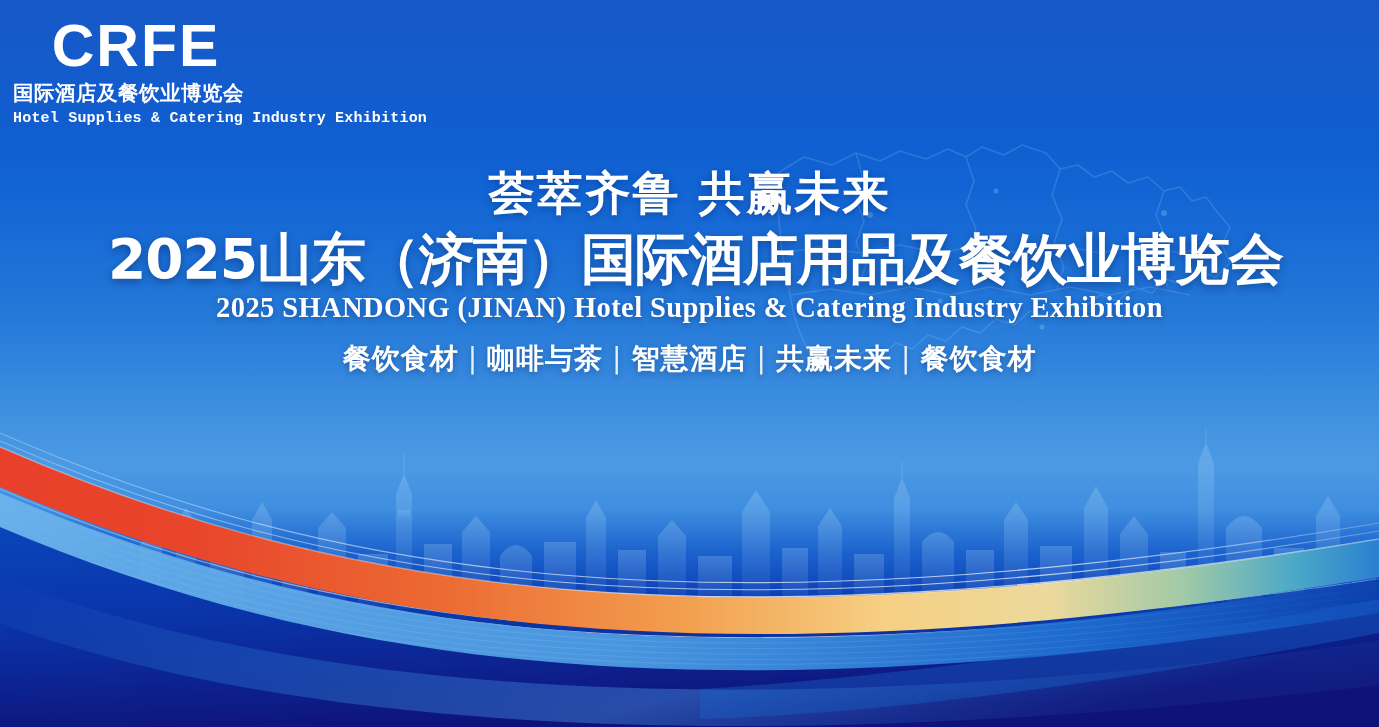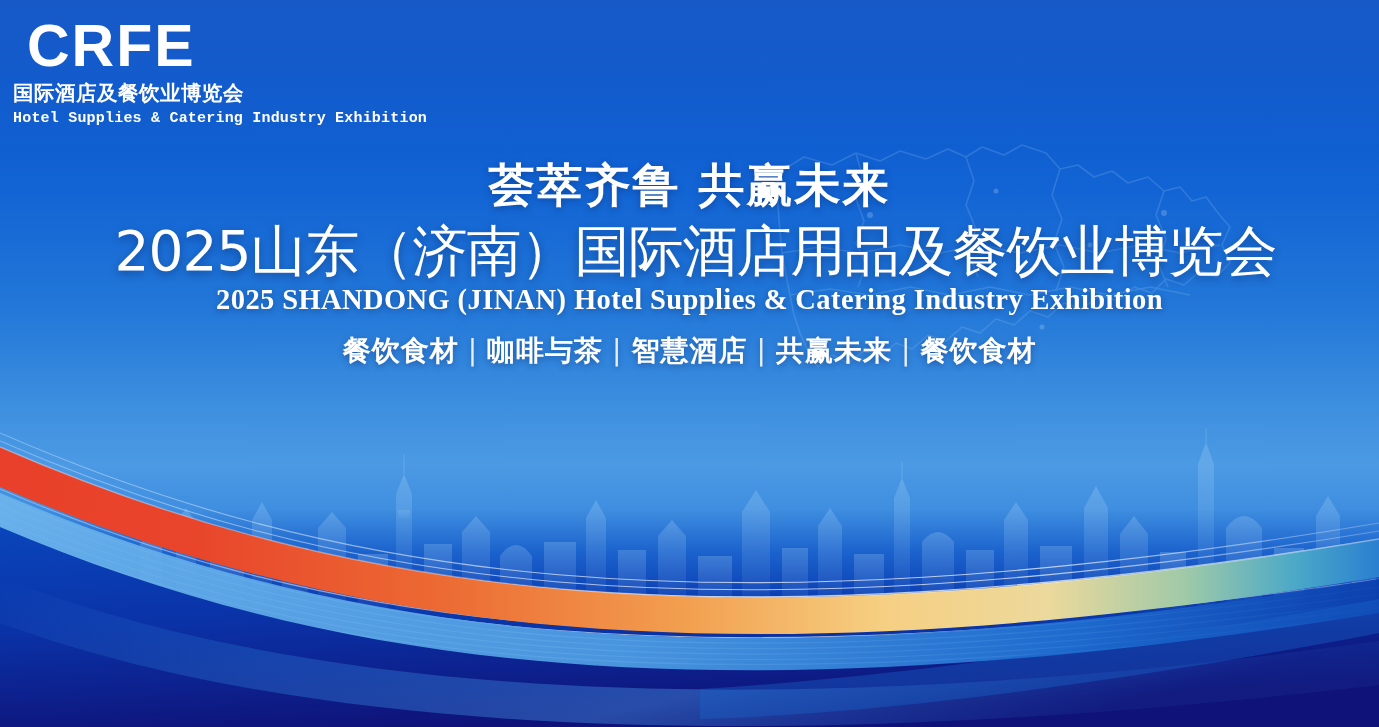--- a/index.html
+++ b/index.html
@@ -30,47 +30,47 @@
 
   
   .sheen{position:absolute;left:0;right:0;pointer-events:none;
      background:linear-gradient(180deg,rgba(255,255,255,.055),rgba(255,255,255,0));}
 
   
   #logo{position:absolute;left:13px;top:18px;width:232px;}
   #logo .crfe{
     font-family:"Liberation Sans","DejaVu Sans",sans-serif;
     font-weight:700;font-size:59px;line-height:.95;color:#ffffff;
-    letter-spacing:2px;padding-left:14px;
+    letter-spacing:2px;padding-left:14px;text-align:center;
   }
   #logo .cn{
     font-family:"DejaVu Sans","Liberation Sans",sans-serif;
     font-weight:700;font-size:20.5px;color:#ffffff;letter-spacing:.5px;
     margin-top:5px;white-space:nowrap;
   }
   #logo .en{
     font-family:Liberation Mono, monospace;
     font-weight:700;font-size:15px;color:#ffffff;letter-spacing:.2px;
     margin-top:3px;white-space:nowrap;
   }
 
   
-  #copy{position:absolute;left:0;right:0;top:160px;text-align:center;}
+  #copy{position:absolute;left:0;right:0;top:168px;text-align:center;}
 
   .slogan{
     font-family:"DejaVu Sans","Liberation Sans",sans-serif;
     font-weight:700;font-size:46px;color:#ffffff;letter-spacing:2px;
     line-height:1.1;
     text-shadow:0 2px 7px rgba(2,30,90,.40);
   }
 
   .title-cn{
     margin-top:11px;
     font-family:"DejaVu Sans","Liberation Sans",sans-serif;
-    font-weight:400;font-size:55px;color:#ffffff;letter-spacing:-1px;
+    font-weight:700;font-size:55px;color:#ffffff;letter-spacing:-1px;
     line-height:1.08;
     text-shadow:0 3px 9px rgba(2,30,90,.45);
     padding-left:12px;
   }
 
   .title-en{
     margin-top:2px;
     font-family:"Liberation Serif","DejaVu Serif",serif;
     font-weight:700;font-size:28.5px;color:#ffffff;letter-spacing:.4px;
     line-height:1.16;white-space:nowrap;

